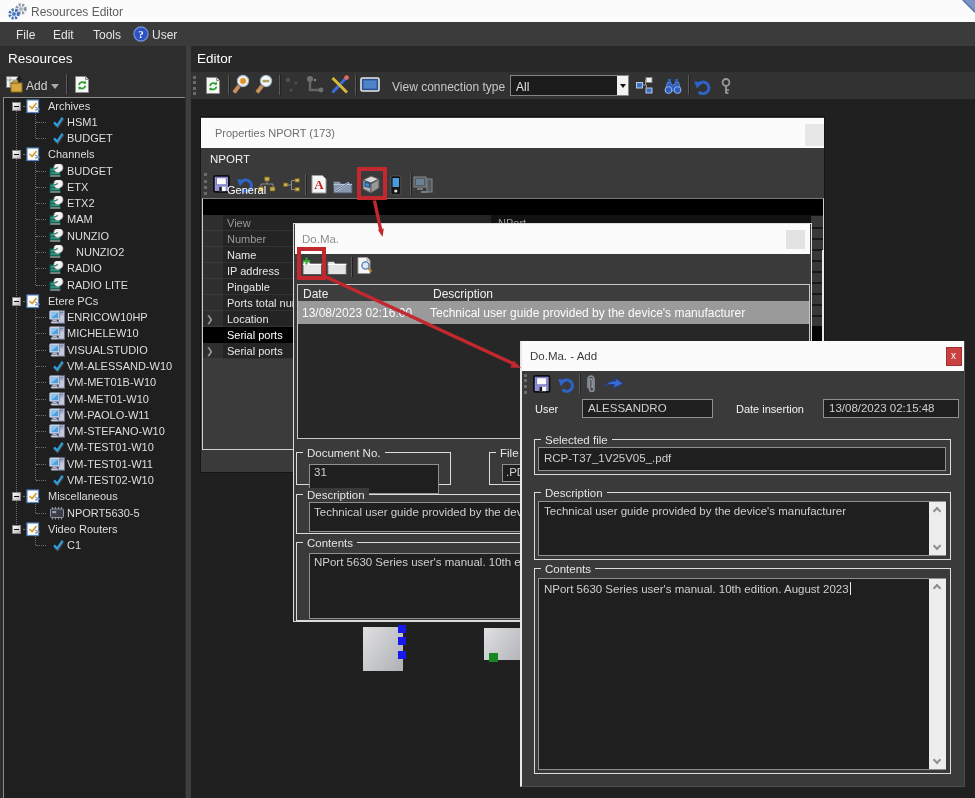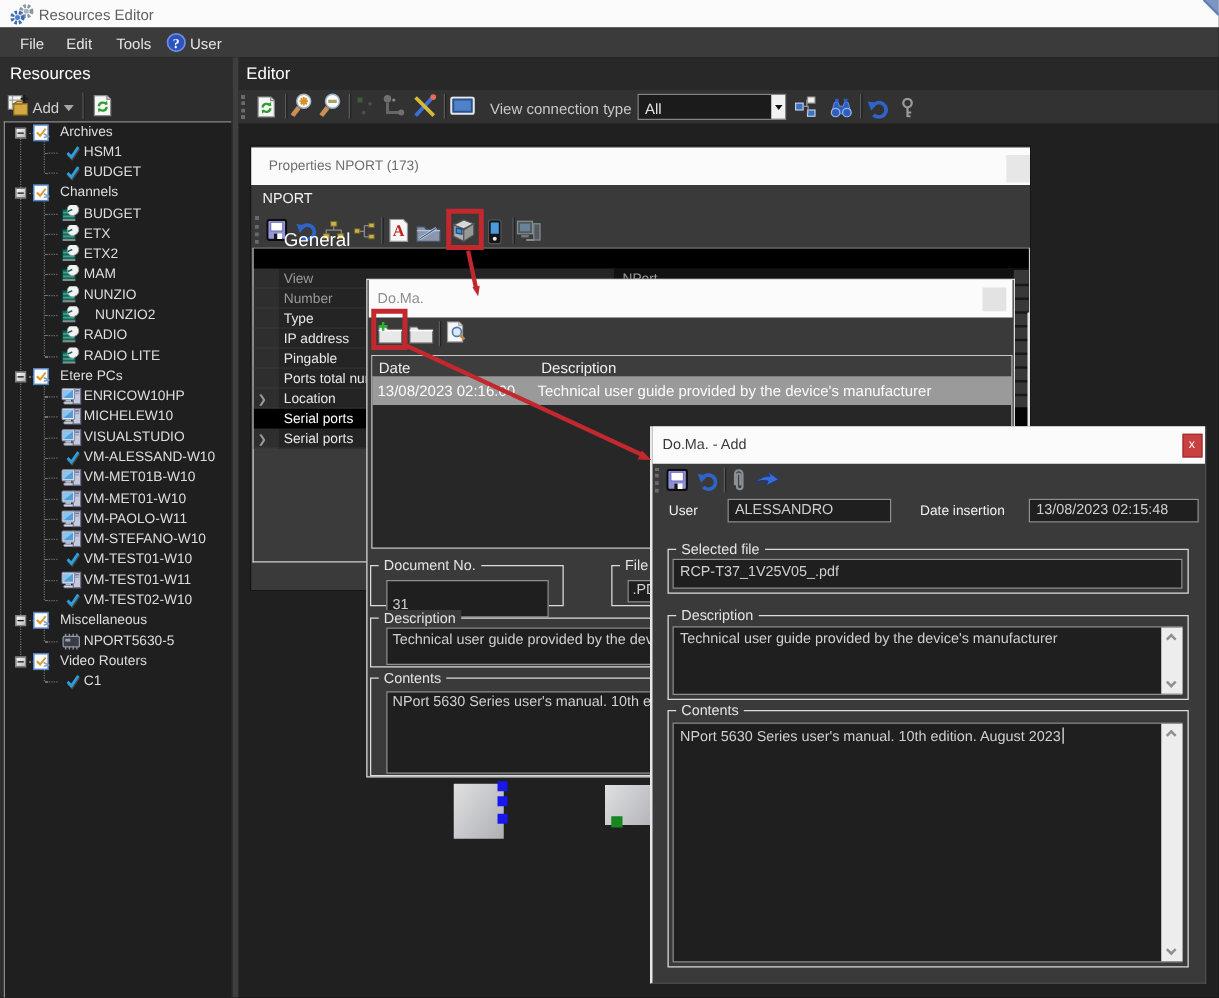--- a/index.html
+++ b/index.html
@@ -488,34 +488,34 @@
 <div class="sep" style="left:410px;top:174px;height:21px"></div>
 <svg class="a" style="left:413px;top:176px" width="21" height="18" opacity="0.75">
  <rect x="1" y="1" width="12" height="10" fill="#5a646e" stroke="#9aa"></rect>
  <rect x="3" y="3" width="8" height="6" fill="#7a99b5"></rect>
  <rect x="14" y="3" width="5" height="13" fill="#5a646e" stroke="#9aa"></rect>
  <rect x="4" y="12" width="6" height="2" fill="#8a8a8a"></rect>
  <line x1="14.5" y1="16" x2="8" y2="16" stroke="#9aa" stroke-width="1.6"></line>
 </svg>
 <div class="a" style="left:202px;top:198px;width:622px;height:252px;background:#3b3b3b;border:1px solid #cfcfcf;border-top-color:#777"></div>
 <div class="a" style="left:203px;top:199px;width:620px;height:16px;background:#000"></div>
-<div class="a bold" style="left:227px;top:184px;font-size:15px;color:#fff;white-space:nowrap">General</div>
+<div class="a bold" style="left:227px;top:184px;font-size:11px;color:#fff;white-space:nowrap">General</div>
 <div class="a" style="left:203px;top:215px;width:20px;height:16px;background:#2e2e2e;border-bottom:1px solid #3a3a3a"></div>
 <div class="a" style="left:223px;top:215px;width:268px;height:16px;background:#242424;border-bottom:1px solid #333"></div>
 <div class="a" style="left:491px;top:215px;width:332px;height:16px;background:#111;border-bottom:1px solid #262626"></div>
 <div class="a" style="left:227px;top:217px;font-size:11px;color:#9a9a9a;white-space:nowrap">View</div>
 <div class="a" style="left:498px;top:217px;font-size:11px;color:#9a9a9a">NPort</div>
 <div class="a" style="left:203px;top:231px;width:20px;height:16px;background:#2e2e2e;border-bottom:1px solid #3a3a3a"></div>
 <div class="a" style="left:223px;top:231px;width:268px;height:16px;background:#242424;border-bottom:1px solid #333"></div>
 <div class="a" style="left:491px;top:231px;width:332px;height:16px;background:#111;border-bottom:1px solid #262626"></div>
 <div class="a" style="left:227px;top:233px;font-size:11px;color:#9a9a9a;white-space:nowrap">Number</div>
 <div class="a" style="left:203px;top:247px;width:20px;height:16px;background:#2e2e2e;border-bottom:1px solid #3a3a3a"></div>
 <div class="a" style="left:223px;top:247px;width:268px;height:16px;background:#242424;border-bottom:1px solid #333"></div>
 <div class="a" style="left:491px;top:247px;width:332px;height:16px;background:#111;border-bottom:1px solid #262626"></div>
-<div class="a" style="left:227px;top:249px;font-size:11px;color:#e8e8e8;white-space:nowrap">Type</div>
+<div class="a" style="left:227px;top:249px;font-size:11px;color:#e8e8e8;white-space:nowrap">Name</div>
 <div class="a" style="left:203px;top:263px;width:20px;height:16px;background:#2e2e2e;border-bottom:1px solid #3a3a3a"></div>
 <div class="a" style="left:223px;top:263px;width:268px;height:16px;background:#242424;border-bottom:1px solid #333"></div>
 <div class="a" style="left:491px;top:263px;width:332px;height:16px;background:#111;border-bottom:1px solid #262626"></div>
 <div class="a" style="left:227px;top:265px;font-size:11px;color:#e8e8e8;white-space:nowrap">IP address</div>
 <div class="a" style="left:203px;top:279px;width:20px;height:16px;background:#2e2e2e;border-bottom:1px solid #3a3a3a"></div>
 <div class="a" style="left:223px;top:279px;width:268px;height:16px;background:#242424;border-bottom:1px solid #333"></div>
 <div class="a" style="left:491px;top:279px;width:332px;height:16px;background:#111;border-bottom:1px solid #262626"></div>
 <div class="a" style="left:227px;top:281px;font-size:11px;color:#e8e8e8;white-space:nowrap">Pingable</div>
 <div class="a" style="left:203px;top:295px;width:20px;height:16px;background:#2e2e2e;border-bottom:1px solid #3a3a3a"></div>
 <div class="a" style="left:223px;top:295px;width:268px;height:16px;background:#242424;border-bottom:1px solid #333"></div>
@@ -570,21 +570,21 @@
 <div class="a" style="left:298px;top:285px;width:511px;height:16px;background:#3d3d3d"></div>
 <div class="a bold" style="left:303px;top:287px;font-size:12px;color:#f0f0f0">Date</div>
 <div class="a bold" style="left:433px;top:287px;font-size:12px;color:#f0f0f0">Description</div>
 <div class="a" style="left:298px;top:301px;width:511px;height:23px;background:#9a9a9a"></div>
 <div class="a" style="left:302px;top:306px;font-size:12px;color:#fcfcfc">13/08/2023 02:16:00</div>
 <div class="a" style="left:430px;top:306px;font-size:12px;color:#fcfcfc">Technical user guide provided by the device's manufacturer</div>
 
 <div class="gb" style="left:296px;top:452px;width:155px;height:33px">
     <span class="gbl">Document No.</span>
   </div>
-<div class="tbx" style="left:309px;top:464px;width:130px;height:30px;padding:13px 4px">31</div>
+<div class="tbx" style="left:309px;top:464px;width:130px;height:30px;padding:1px 4px">31</div>
 <div class="gb" style="left:489px;top:452px;width:40px;height:33px">
     <span class="gbl">File ty</span>
   </div>
 <div class="tbx" style="left:502px;top:464px;width:26px;height:18px;padding:1px 3px">.PDF</div>
 <div class="gb" style="left:296px;top:494px;width:233px;height:40px">
     <span class="gbl">Description</span>
   </div>
 <div class="tbx" style="left:309px;top:502px;width:220px;height:30px;padding:3px 4px">Technical user guide provided by the device's manufacturer</div>
 <div class="gb" style="left:296px;top:542px;width:233px;height:79px">
     <span class="gbl">Contents</span>

